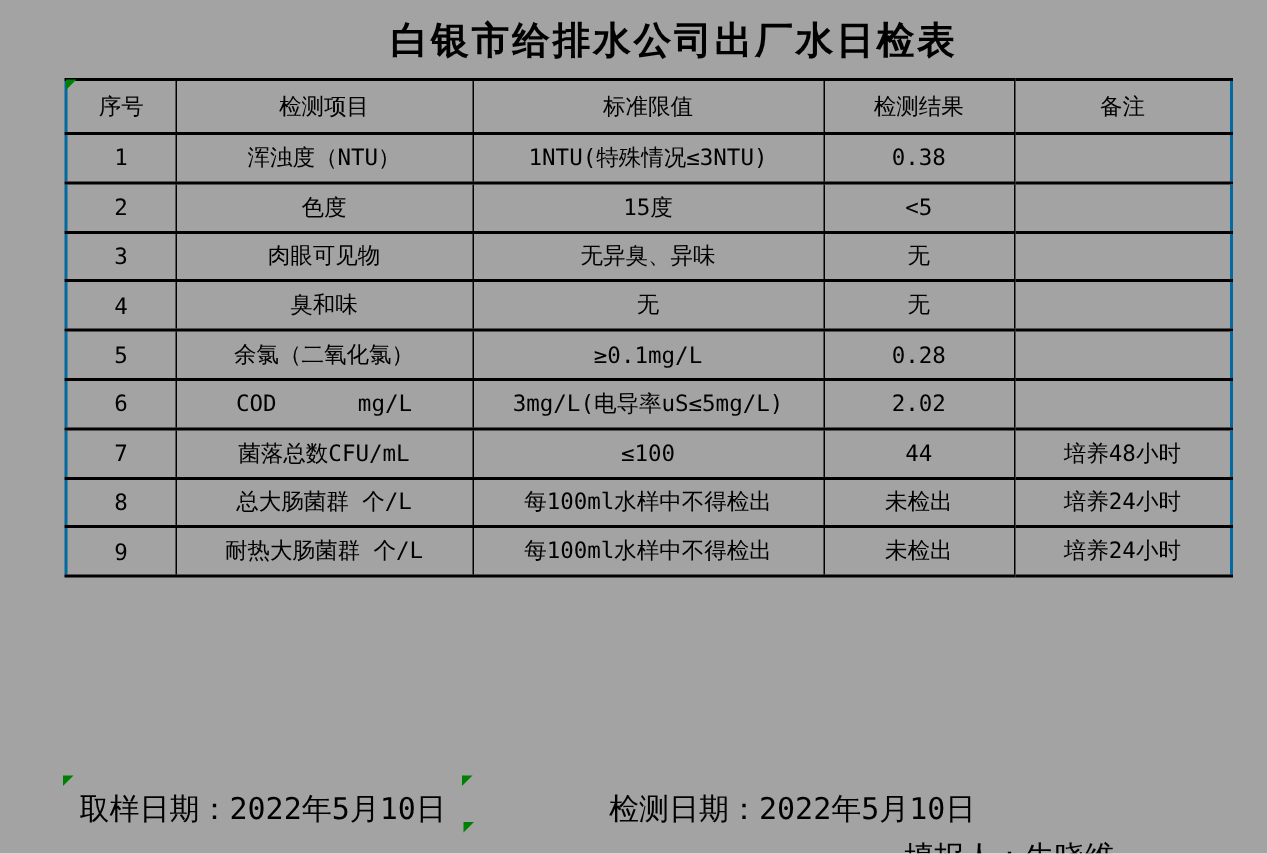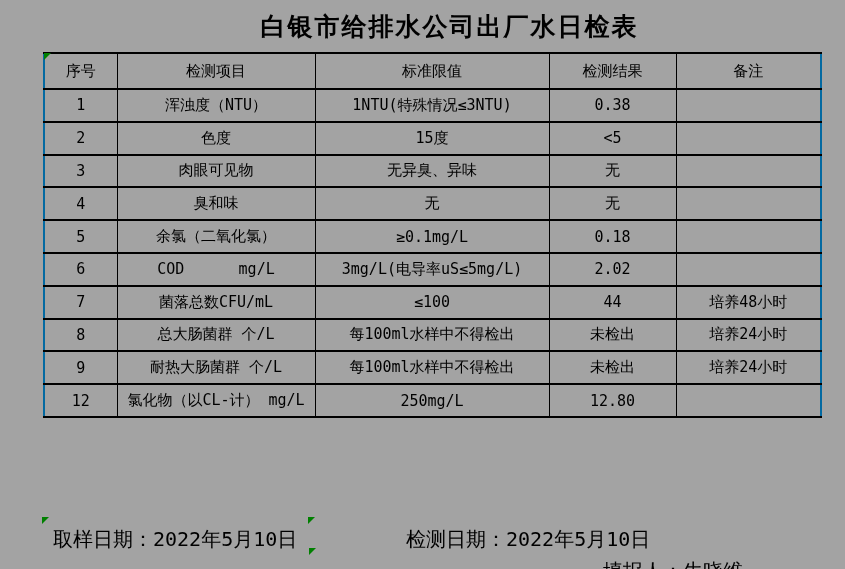--- a/index.html
+++ b/index.html
@@ -90,21 +90,21 @@
           <td>4</td>
           <td>臭和味</td>
           <td>无</td>
           <td>无</td>
           <td></td>
         </tr>
         <tr>
           <td>5</td>
           <td>余氯（二氧化氯）</td>
           <td>≥0.1mg/L</td>
-          <td>0.18</td>
+          <td>0.28</td>
           <td></td>
         </tr>
         <tr>
           <td>6</td>
           <td>COD      mg/L</td>
           <td>3mg/L(电导率uS≤5mg/L)</td>
           <td>2.02</td>
           <td></td>
         </tr>
         <tr>
@@ -121,27 +121,20 @@
           <td>未检出</td>
           <td>培养24小时</td>
         </tr>
         <tr>
           <td>9</td>
           <td>耐热大肠菌群 个/L</td>
           <td>每100ml水样中不得检出</td>
           <td>未检出</td>
           <td>培养24小时</td>
         </tr>
-        <tr>
-          <td>12</td>
-          <td>氯化物（以CL-计） mg/L</td>
-          <td>250mg/L</td>
-          <td>12.80</td>
-          <td></td>
-        </tr>
       </tbody>
   </table>
 
   <div class="footer-line">
     <span class="f-sampling">取样日期：2022年5月10日</span>
     <span class="f-test">检测日期：2022年5月10日</span>
     <span class="f-reporter">填报人：牛晓维</span>
   </div>
 
   <div class="tri tri-table" style="border-top-color: rgb(0, 128, 0);"></div>

